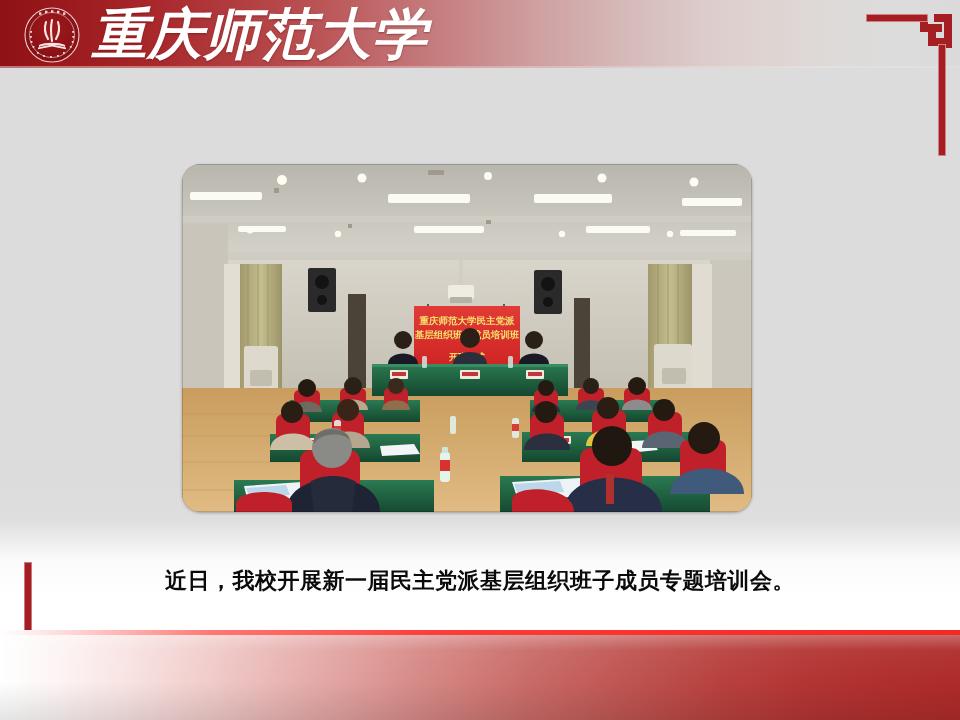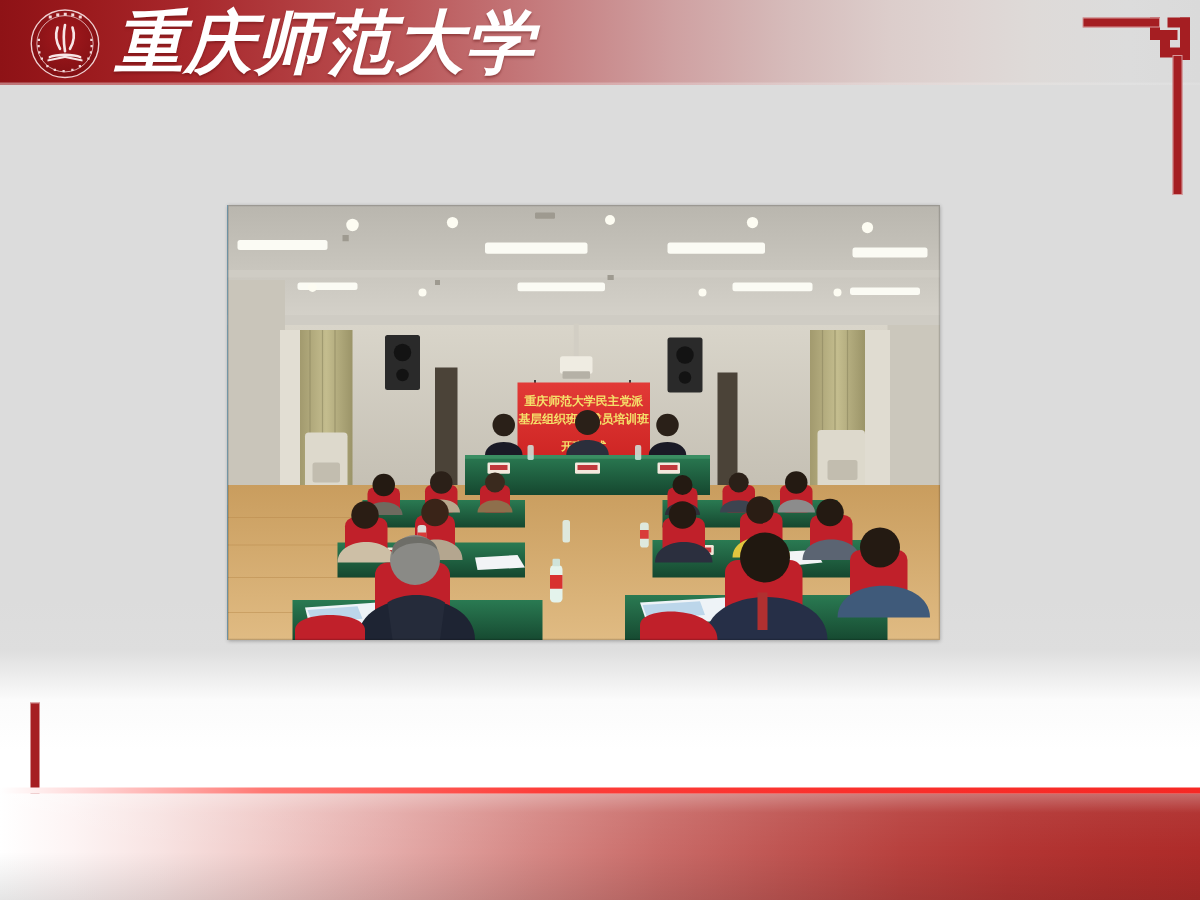--- a/index.html
+++ b/index.html
@@ -93,23 +93,24 @@
     left: 10px; top: 558px;
     width: 86px; height: 152px;
   }
   .corner-tr svg, .corner-bl svg { display: block; }
 
   
   .photo-frame {
     position: absolute;
     left: 182px; top: 164px;
     width: 570px; height: 348px;
-    background: #0369a1;
+    background: #fca5a5;
     box-shadow: 0 1px 3px rgba(0,0,0,0.30);
     overflow: hidden;
+    border-radius: 19px;
   }
   .photo {
     position: absolute;
     left: 0; top: 0;
     width: 570px; height: 348px;
     overflow: hidden;
     background: #8c8c86;
   }
   .photo svg { display: block; width: 570px; height: 348px; }
 
@@ -529,20 +530,21 @@
             <path d="M54 340 C54 324, 110 324, 110 340 L110 348 L54 348 Z"></path>
             <path d="M330 336 C330 320, 392 320, 392 348 L330 348 Z"></path>
           </g>
 
           <rect x="0" y="0" width="570" height="348" fill="none" stroke="rgba(0,0,0,0.16)" stroke-width="2"></rect>
         </g>
       </svg>
     </div>
   </div>
 
+  <div class="caption">近日，我校开展新一届民主党派基层组织班子成员专题培训会。</div>
 
   <div class="corner-bl">
     <svg width="86" height="152" viewBox="0 0 86 152" xmlns="http://www.w3.org/2000/svg">
       <g fill="#a51e22">
         <rect x="14" y="4" width="8" height="112"></rect>
         <rect x="6" y="116" width="24" height="8"></rect>
         <rect x="22" y="116" width="8" height="14"></rect>
         <rect x="0" y="124" width="8" height="34"></rect>
         <rect x="0" y="150" width="18" height="8"></rect>
         <rect x="24" y="144" width="8" height="14"></rect>

